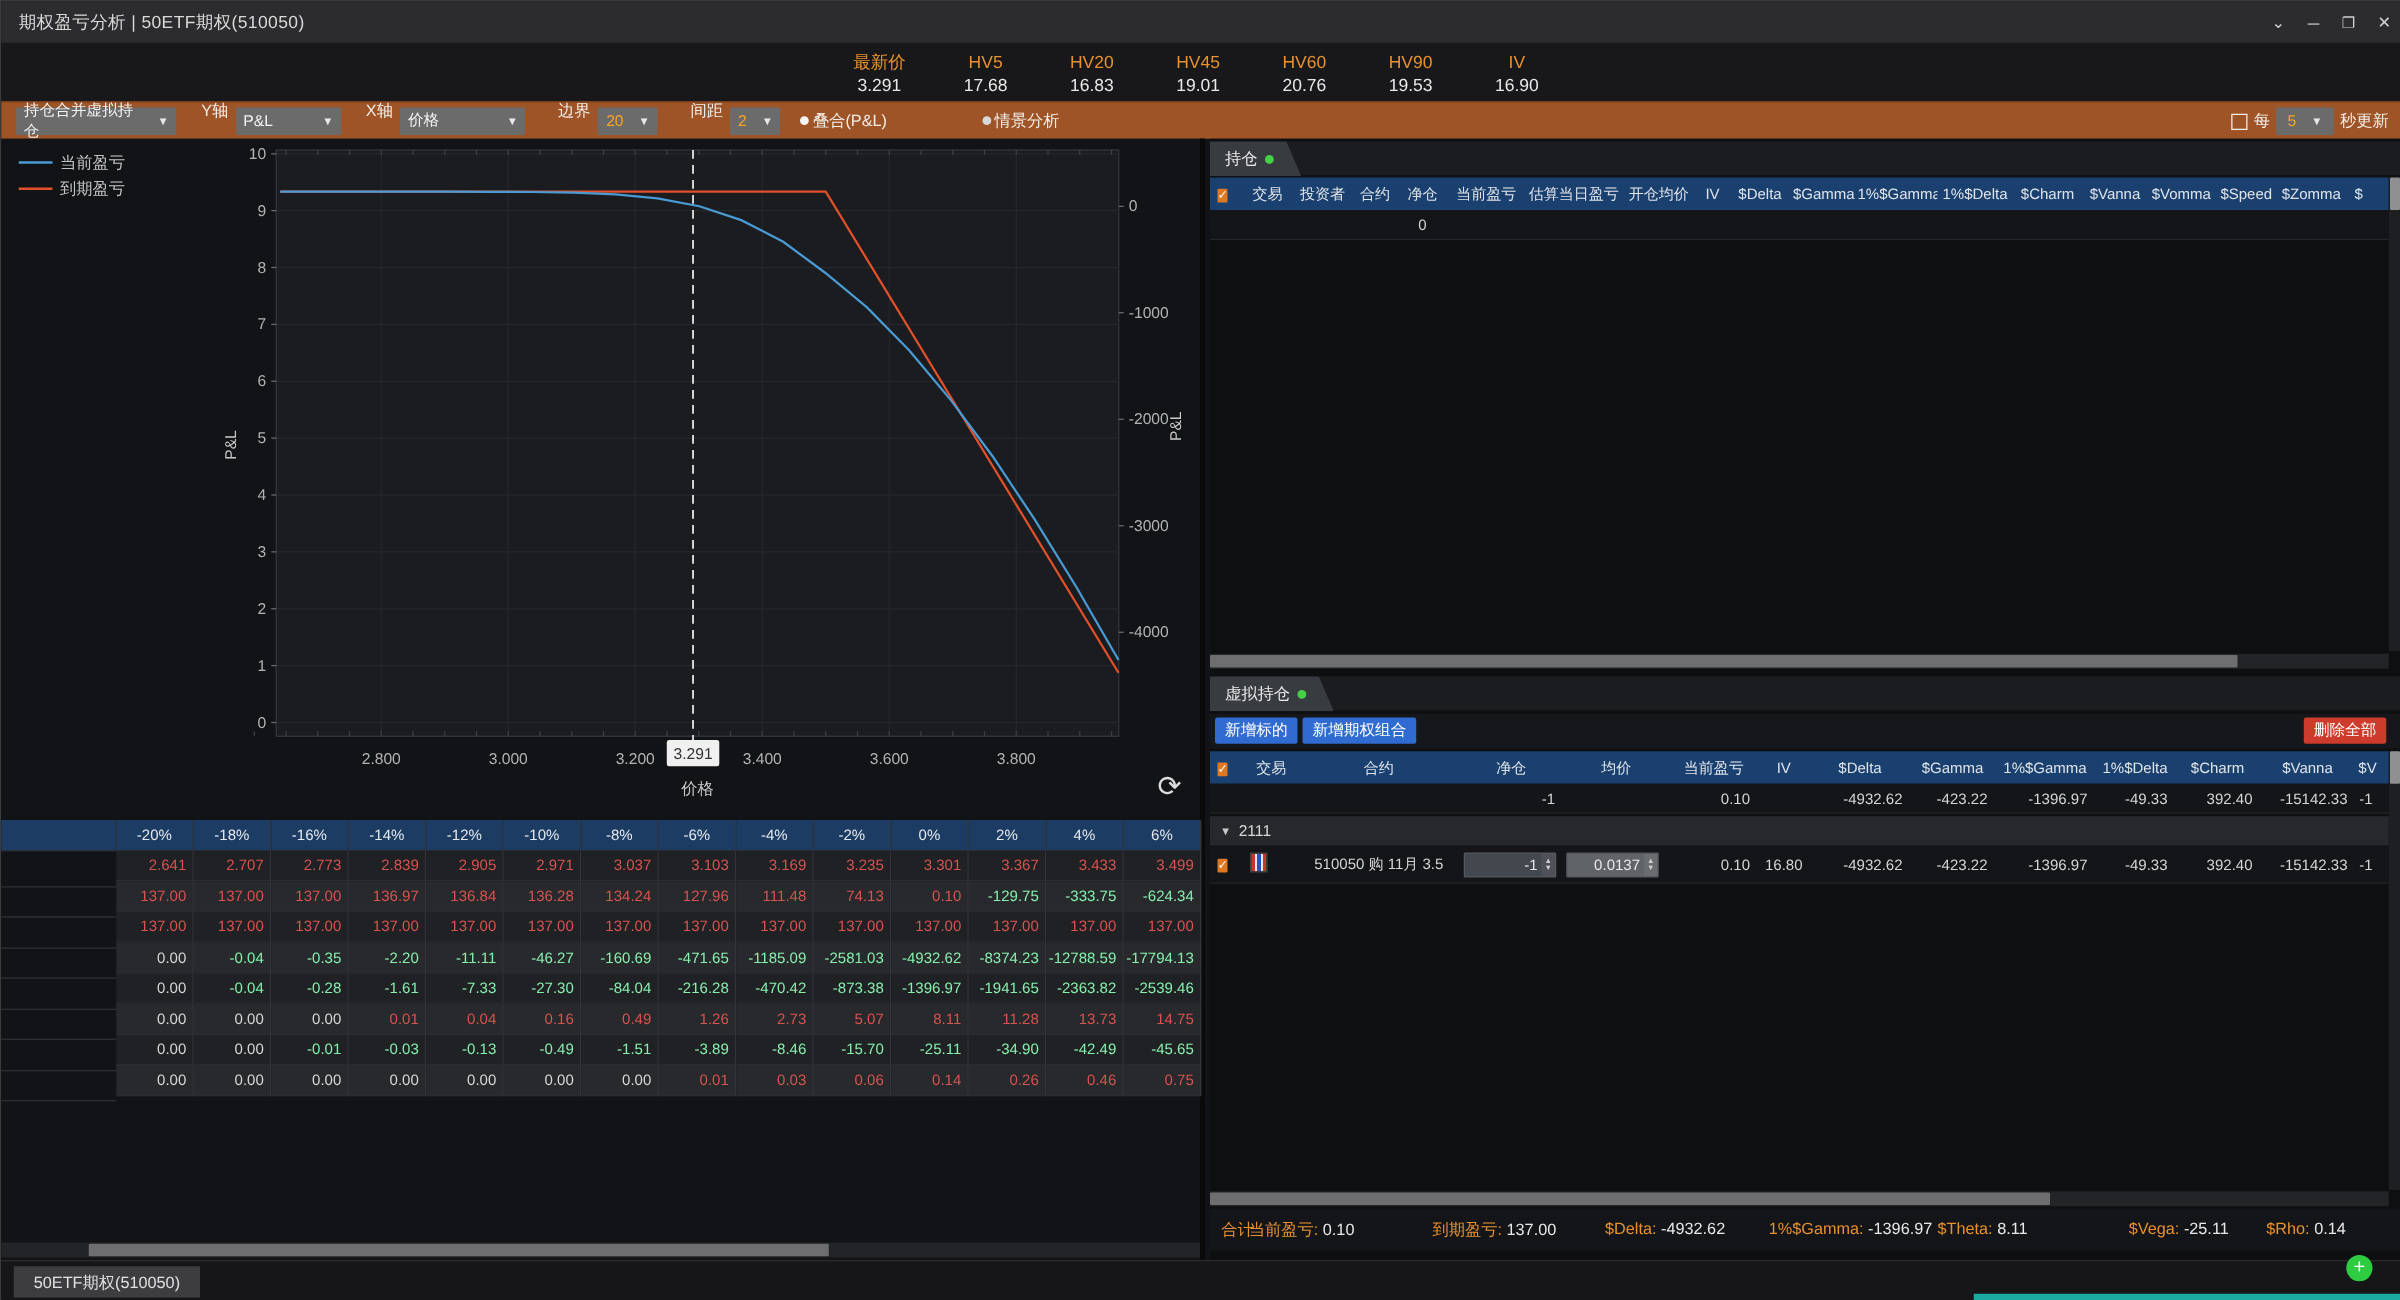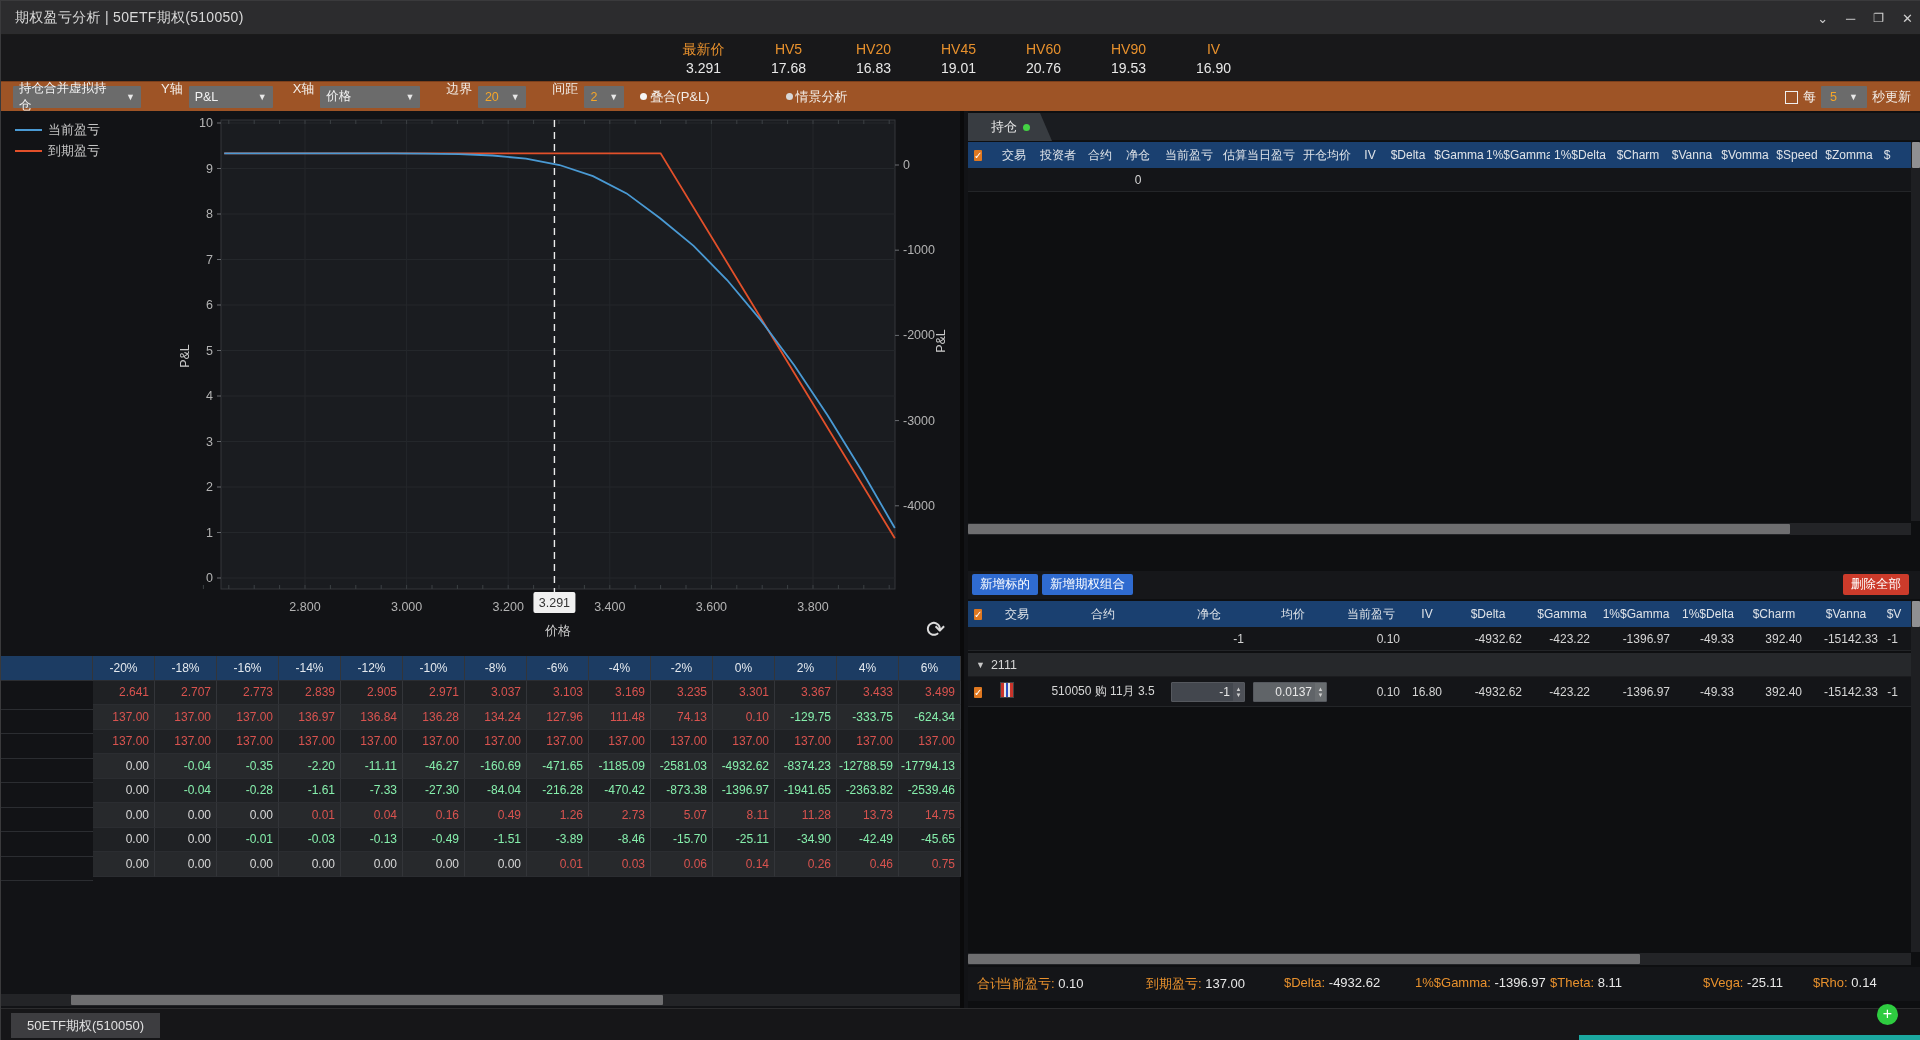--- a/index.html
+++ b/index.html
@@ -58,21 +58,21 @@
   .pos { color:#d9534f; } .neg { color:#86efac; } .neu { color:#d8d8d8; }
 
   .h-scroll { position:absolute; height:12px; background:#232427; }
   .h-scroll .thumb { position:absolute; top:1px; height:10px; background:#6e6e70; border-radius:1px;}
   .v-scroll { position:absolute; width:10px; background:#1e1f22; }
   .v-scroll .thumb { position:absolute; left:1px; width:8px; background:#909092; border-radius:1px;}
 
   
   .right-panel { position:absolute; left:967px; top:110px; width:953px; height:897px; background:#0e0f11; }
   .tabbar { position:absolute; left:0; width:953px; height:28px; background:#1a1c20; border-bottom:1px solid #101113;}
-  .tab { position:relative; display:inline-flex; align-items:center; height:28px; padding:0 10px 0 23px;
+  .tab { position:relative; display:inline-flex; align-items:center; height:28px; padding:0 10px 0 12px;
          background:#383c41; color:#e8e8e8; font-size:13px;
          clip-path:polygon(0 0, calc(100% - 12px) 0, 100% 100%, 0 100%); padding-right:22px;}
   .gdot { width:7px; height:7px; border-radius:50%; background:#44d244; margin-left:6px; }
   .grid-row { position:absolute; left:0; display:grid; align-items:center; font-size:12px; color:#dfe3e8;
               white-space:nowrap; overflow:hidden; width:943px;}
   .tbl-head { background:#1a4070; }
   .tbl-head .hc { text-align:center; overflow:hidden; }
   .cbx { width:13px; height:13px; background:#e07820; border-radius:1px; color:#fff; font-size:10px;
          line-height:13px; text-align:center; margin-left:6px;}
   .num-cell { text-align:right; padding-right:6px; color:#d6d6d6; }
@@ -527,20 +527,26 @@
         <div class="ctr-cell"></div>
         <div class="ctr-cell"></div>
       </div>
     <div class="v-scroll" style="left:943px; top:31px; height:379px;">
       <div class="thumb" style="top:0; height:26px;"></div>
     </div>
     <div class="h-scroll" style="left:0; top:412px; width:943px;">
       <div class="thumb" style="left:0; width:822px;"></div>
     </div>
 
+    <div class="tabbar" style="top:430px;">
+      <div class="tab">
+        <span>虚拟持仓</span>
+          <span class="gdot"></span>
+      </div>
+    </div>
     <div style="position:absolute; left:0; top:460px; width:953px; height:28px; background:#16171a;">
       <span class="btn" style="position:absolute; left:4px; top:3px;">新增标的</span>
       <span class="btn" style="position:absolute; left:74px; top:3px;">新增期权组合</span>
       <span class="btn red" style="position:absolute; right:12px; top:3px;">删除全部</span>
     </div>
     <div class="grid-row tbl-head" id="virt-header" style="top: 490px; height: 26px; grid-template-columns: 28px 42px 130px 82px 86px 70px 42px 80px 68px 80px 64px 68px 76px 20px;">
         <div><span class="cbx">✓</span></div>
         <div class="hc">交易</div>
         <div class="hc">合约</div>
         <div class="hc">净仓</div>

